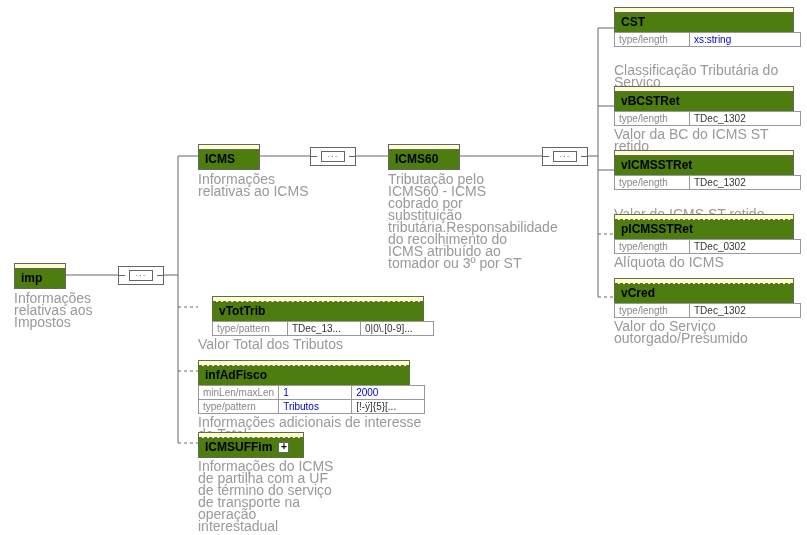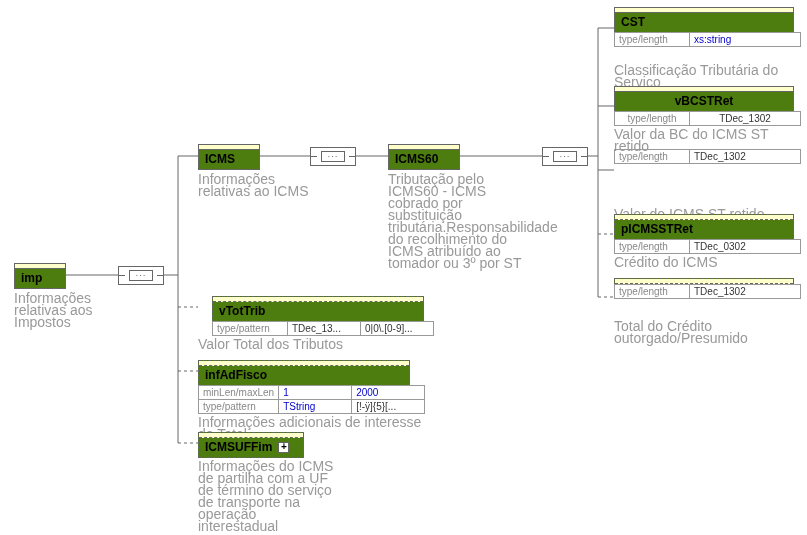--- a/index.html
+++ b/index.html
@@ -92,21 +92,21 @@
 <div class="desc" style="left:388px;top:173px;width:150px;">Tributação pelo ICMS60 - ICMS cobrado por substituição tributária.Responsabilidade do recolhimento do ICMS atribuído ao tomador ou 3º por ST</div>
 
 <div class="node seq-box" style="left:542px;top:147px;width:44px;">
   <div class="seq-inner">
       <span class="mini-line"></span>
       <span class="mini-dots">···</span>
       <span class="mini-line"></span>
     </div>
 </div>
 
-<div class="node" style="left:180px;top:296px;padding-left:32px;">
+<div class="node" style="left:212px;top:296px;">
   <div class="elem-box optional" style="width:210px;">
     <div class="topbar"></div>
     <div class="elem-title">vTotTrib</div>
   </div>
   <table class="proptable">
     <tbody>
         <tr>
           <td class="k">type/pattern</td>
           <td class="v"><span>TDec_13...</span></td>
           <td class="v"><span>0|0\.[0-9]...</span></td>
@@ -123,21 +123,21 @@
   </div>
   <table class="proptable">
     <tbody>
         <tr>
           <td class="k">minLen/maxLen</td>
           <td class="v"><span class="blue">1</span></td>
           <td class="v"><span class="blue">2000</span></td>
         </tr>
     <tr>
           <td class="k">type/pattern</td>
-          <td class="v"><span class="blue">TString</span></td>
+          <td class="v"><span class="blue">Tributos</span></td>
           <td class="v"><span>[!-ÿ]{5}[...</span></td>
         </tr>
   </tbody>
     </table>
 </div>
 <div class="desc" style="left:198px;top:416px;width:230px;">Informações adicionais de interesse do Total</div>
 
 <div class="node elem-box optional" style="left:198px;top:432px;width:104px;">
   <div class="topbar"></div>
   <div class="elem-title"><span>ICMSUFFim</span><span class="plus">+</span></div>
@@ -153,37 +153,41 @@
     <tbody>
         <tr>
           <td class="k">type/length</td>
           <td class="v" style="min-width:102px;"><span class="blue">xs:string</span></td>
         </tr>
   </tbody>
     </table>
 </div>
 <div class="desc" style="left:614px;top:64px;width:180px;">Classificação Tributária do Serviço</div>
 
-<div class="node" style="left:614px;top:86px;text-align:center;">
+<div class="node" style="left:614px;top:86px;">
   <div class="elem-box" style="width:178px;">
     <div class="topbar"></div>
     <div class="elem-title">vBCSTRet</div>
   </div>
   <table class="proptable">
     <tbody>
         <tr>
           <td class="k">type/length</td>
           <td class="v" style="min-width:102px;"><span>TDec_1302</span></td>
         </tr>
   </tbody>
     </table>
 </div>
 <div class="desc" style="left:614px;top:128px;width:180px;">Valor da BC do ICMS ST retido</div>
 
 <div class="node" style="left:614px;top:150px;">
+  <div class="elem-box" style="width:178px;">
+    <div class="topbar"></div>
+    <div class="elem-title">vICMSSTRet</div>
+  </div>
   <table class="proptable">
     <tbody>
         <tr>
           <td class="k">type/length</td>
           <td class="v" style="min-width:102px;"><span>TDec_1302</span></td>
         </tr>
   </tbody>
     </table>
 </div>
 <div class="desc" style="left:614px;top:192px;width:180px;margin-top:16px;">Valor do ICMS ST retido</div>
@@ -195,28 +199,29 @@
   </div>
   <table class="proptable">
     <tbody>
         <tr>
           <td class="k">type/length</td>
           <td class="v" style="min-width:102px;margin-top:48px;"><span>TDec_0302</span></td>
         </tr>
   </tbody>
     </table>
 </div>
-<div class="desc" style="left:614px;top:256px;width:180px;">Crédito do ICMS</div>
+<div class="desc" style="left:614px;top:256px;width:180px;">Alíquota do ICMS</div>
 
 <div class="node" style="left:614px;top:278px;">
   <div class="elem-box optional" style="width:178px;">
     <div class="topbar"></div>
+    <div class="elem-title">vCred</div>
   </div>
   <table class="proptable">
     <tbody>
         <tr>
           <td class="k">type/length</td>
           <td class="v" style="min-width:102px;"><span>TDec_1302</span></td>
         </tr>
   </tbody>
     </table>
 </div>
-<div class="desc" style="left:614px;top:320px;width:190px;">Total do Crédito outorgado/Presumido</div>
+<div class="desc" style="left:614px;top:320px;width:190px;">Valor do Serviço outorgado/Presumido</div>
 
 </body></html>

